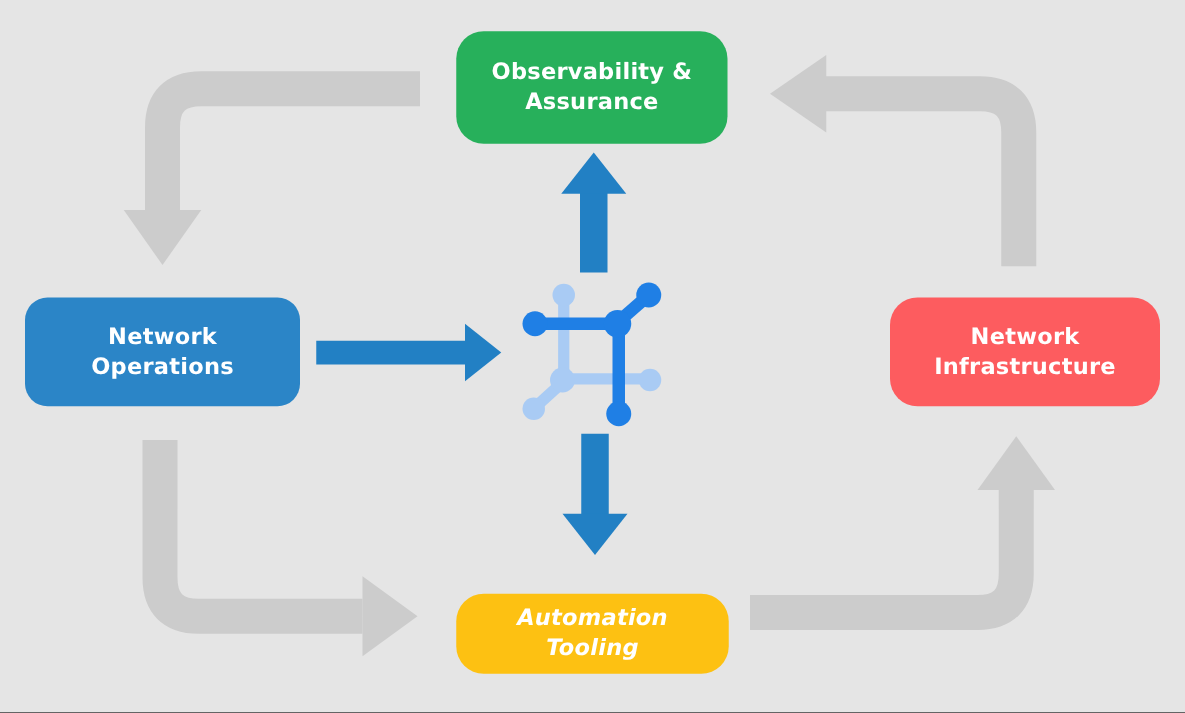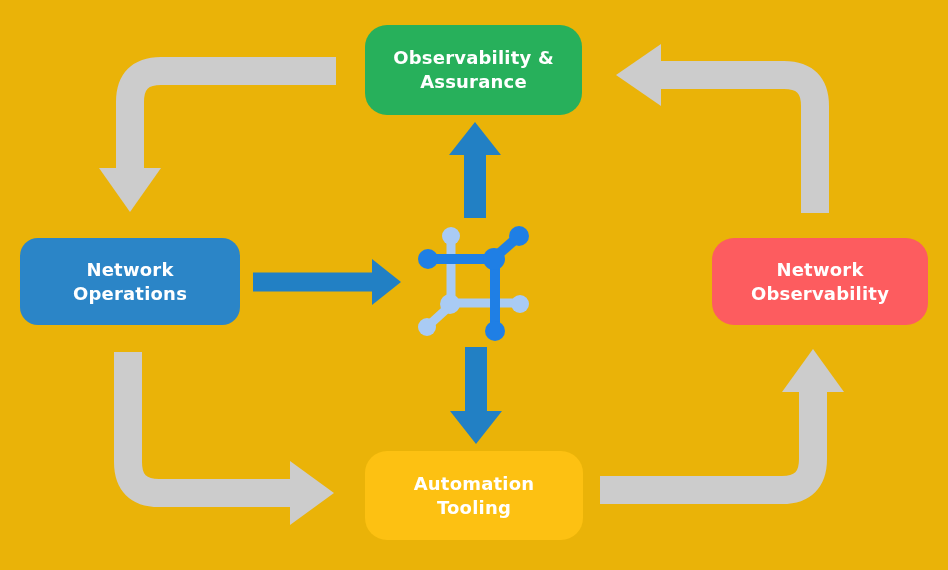--- a/index.html
+++ b/index.html
@@ -1,40 +1,40 @@
 <!DOCTYPE html>
 <html><head>
 <meta charset="utf-8">
 <style>
   html,body{margin:0;padding:0;background:#000;}
   .stage{
     position:relative;
     width:948px;height:570px;
-    background:#eab308;
+    background:#e5e5e5;
     overflow:hidden;
     font-family:"DejaVu Sans","Liberation Sans",sans-serif;
   }
   .layer{position:absolute;left:0;top:0;width:948px;height:570px;}
   .node{
     position:absolute;
     display:flex;align-items:center;justify-content:center;
     text-align:center;
     color:#fff;
     font-size:18px;
     font-weight:600;
     line-height:24px;
     letter-spacing:.2px;
     border-radius:22px;
     box-sizing:border-box;
     padding:10px 25px;
   }
   .node-observability{left:365px;top:25px;width:217px;height:90px;background:#27B05B;}
   .node-operations{left:20px;top:238px;width:220px;height:87px;background:#2B85C7;border-radius:18px;}
   .node-infrastructure{left:712px;top:238px;width:216px;height:87px;background:#FD5C5F;}
-  .node-automation{left:365px;top:451px;width:218px;height:89px;background:#FDC112;}
+  .node-automation{left:365px;top:475px;width:218px;height:64px;background:#FDC112;font-style:italic;}
   .cycle-shaft{fill:none;stroke-width:28;}
   .flow-shaft-h{fill:none;stroke-width:19;}
   .flow-shaft-v{fill:none;stroke-width:22;}
   .icon-line-light{fill:none;stroke-width:9;}
   .icon-line-bright{fill:none;stroke-width:10;}
 </style>
 </head>
 <body>
 
 <div class="stage">
@@ -97,17 +97,17 @@
         <circle stroke="none" cx="519" cy="236" r="10"></circle>
         <circle stroke="none" cx="495" cy="331" r="10"></circle>
       </g>
     </g>
   </svg>
 
   <div class="node node-observability" style="background-color: rgb(39, 176, 91);">Observability &amp; Assurance</div>
 
   <div class="node node-operations" style="background-color: rgb(43, 133, 199);">Network Operations</div>
 
-  <div class="node node-infrastructure" style="background-color: rgb(253, 92, 95);">Network Observability</div>
+  <div class="node node-infrastructure" style="background-color: rgb(253, 92, 95);">Network Infrastructure</div>
 
   <div class="node node-automation" style="background-color: rgb(253, 193, 18);">Automation Tooling</div>
 
 </div>
 
 </body></html>

